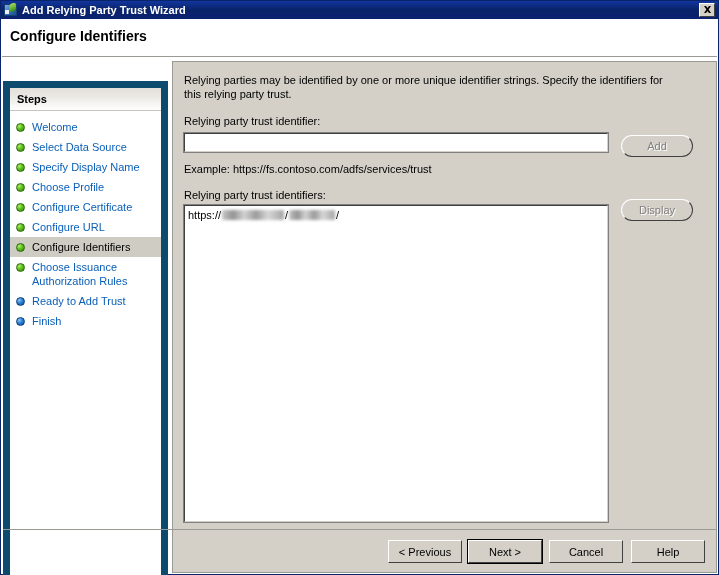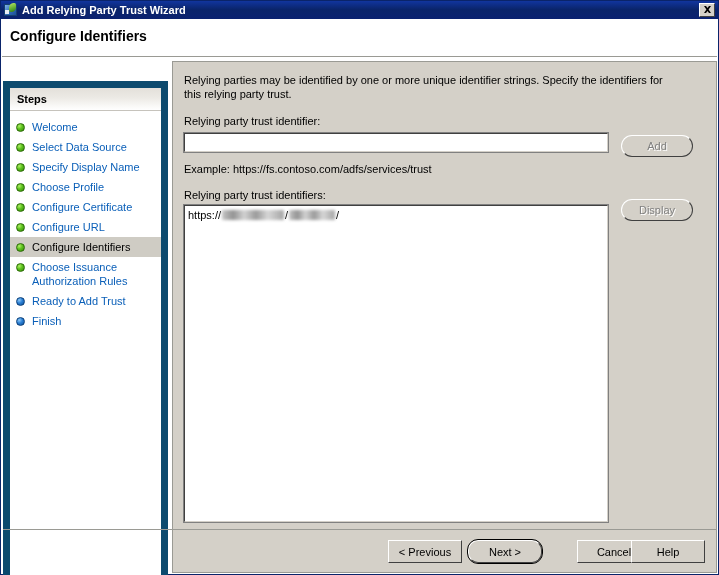--- a/index.html
+++ b/index.html
@@ -305,25 +305,24 @@
     font-family: "Liberation Sans", sans-serif;
     font-size: 11px;
     color: #000000;
     display: flex;
     align-items: center;
     justify-content: center;
     cursor: default;
   }
   .nav-btn.default-btn {
     outline: 1px solid #000000;
-    border-radius: 10px;
   }
   #previous-button { left: 387px; }
   #next-button     { left: 467px; }
-  #cancel-button   { left: 576px; text-align: right; }
+  #cancel-button   { left: 548px; text-align: right; }
   #help-button     { left: 630px; }
 </style>
 </head>
 <body>
 
 <div id="window">
 
   <div id="titlebar">
     <div id="title-icon">
       <div class="ico-bg"></div>

